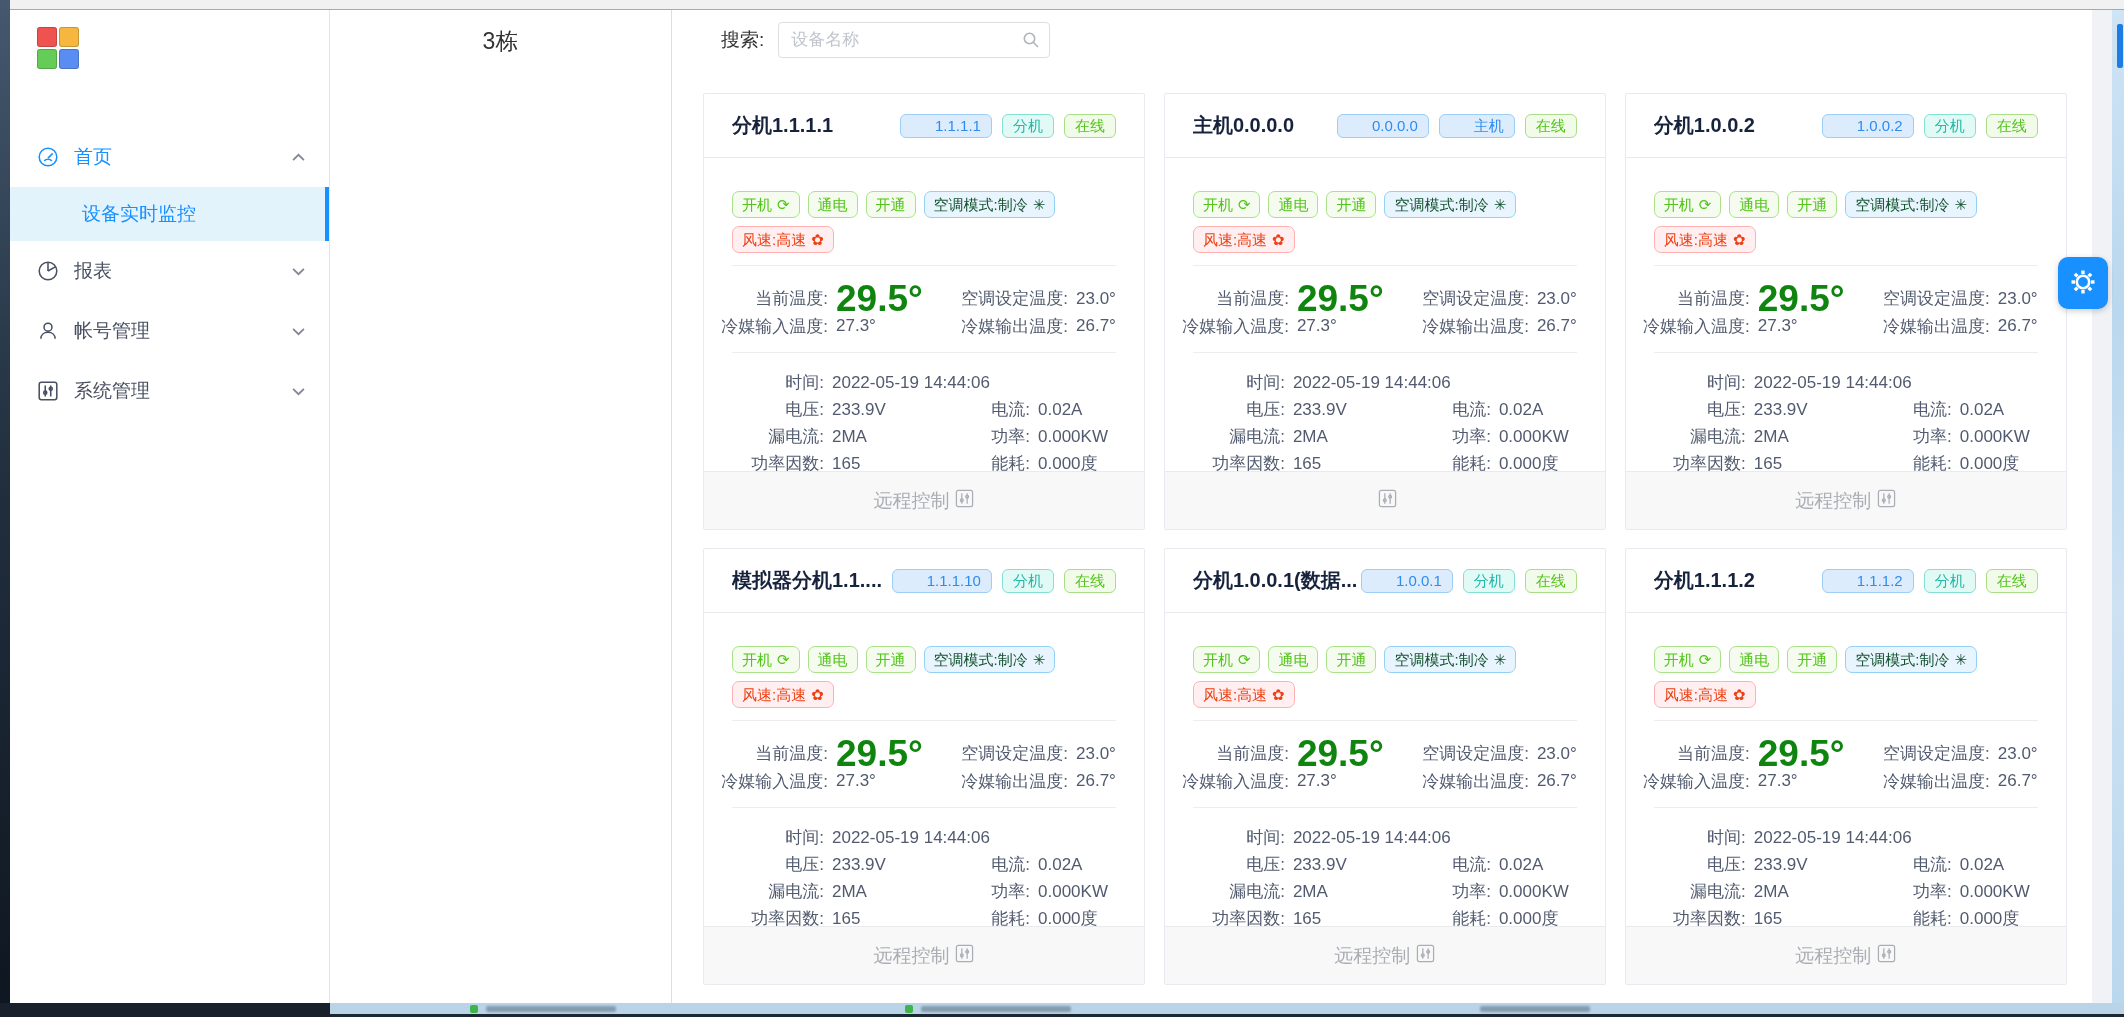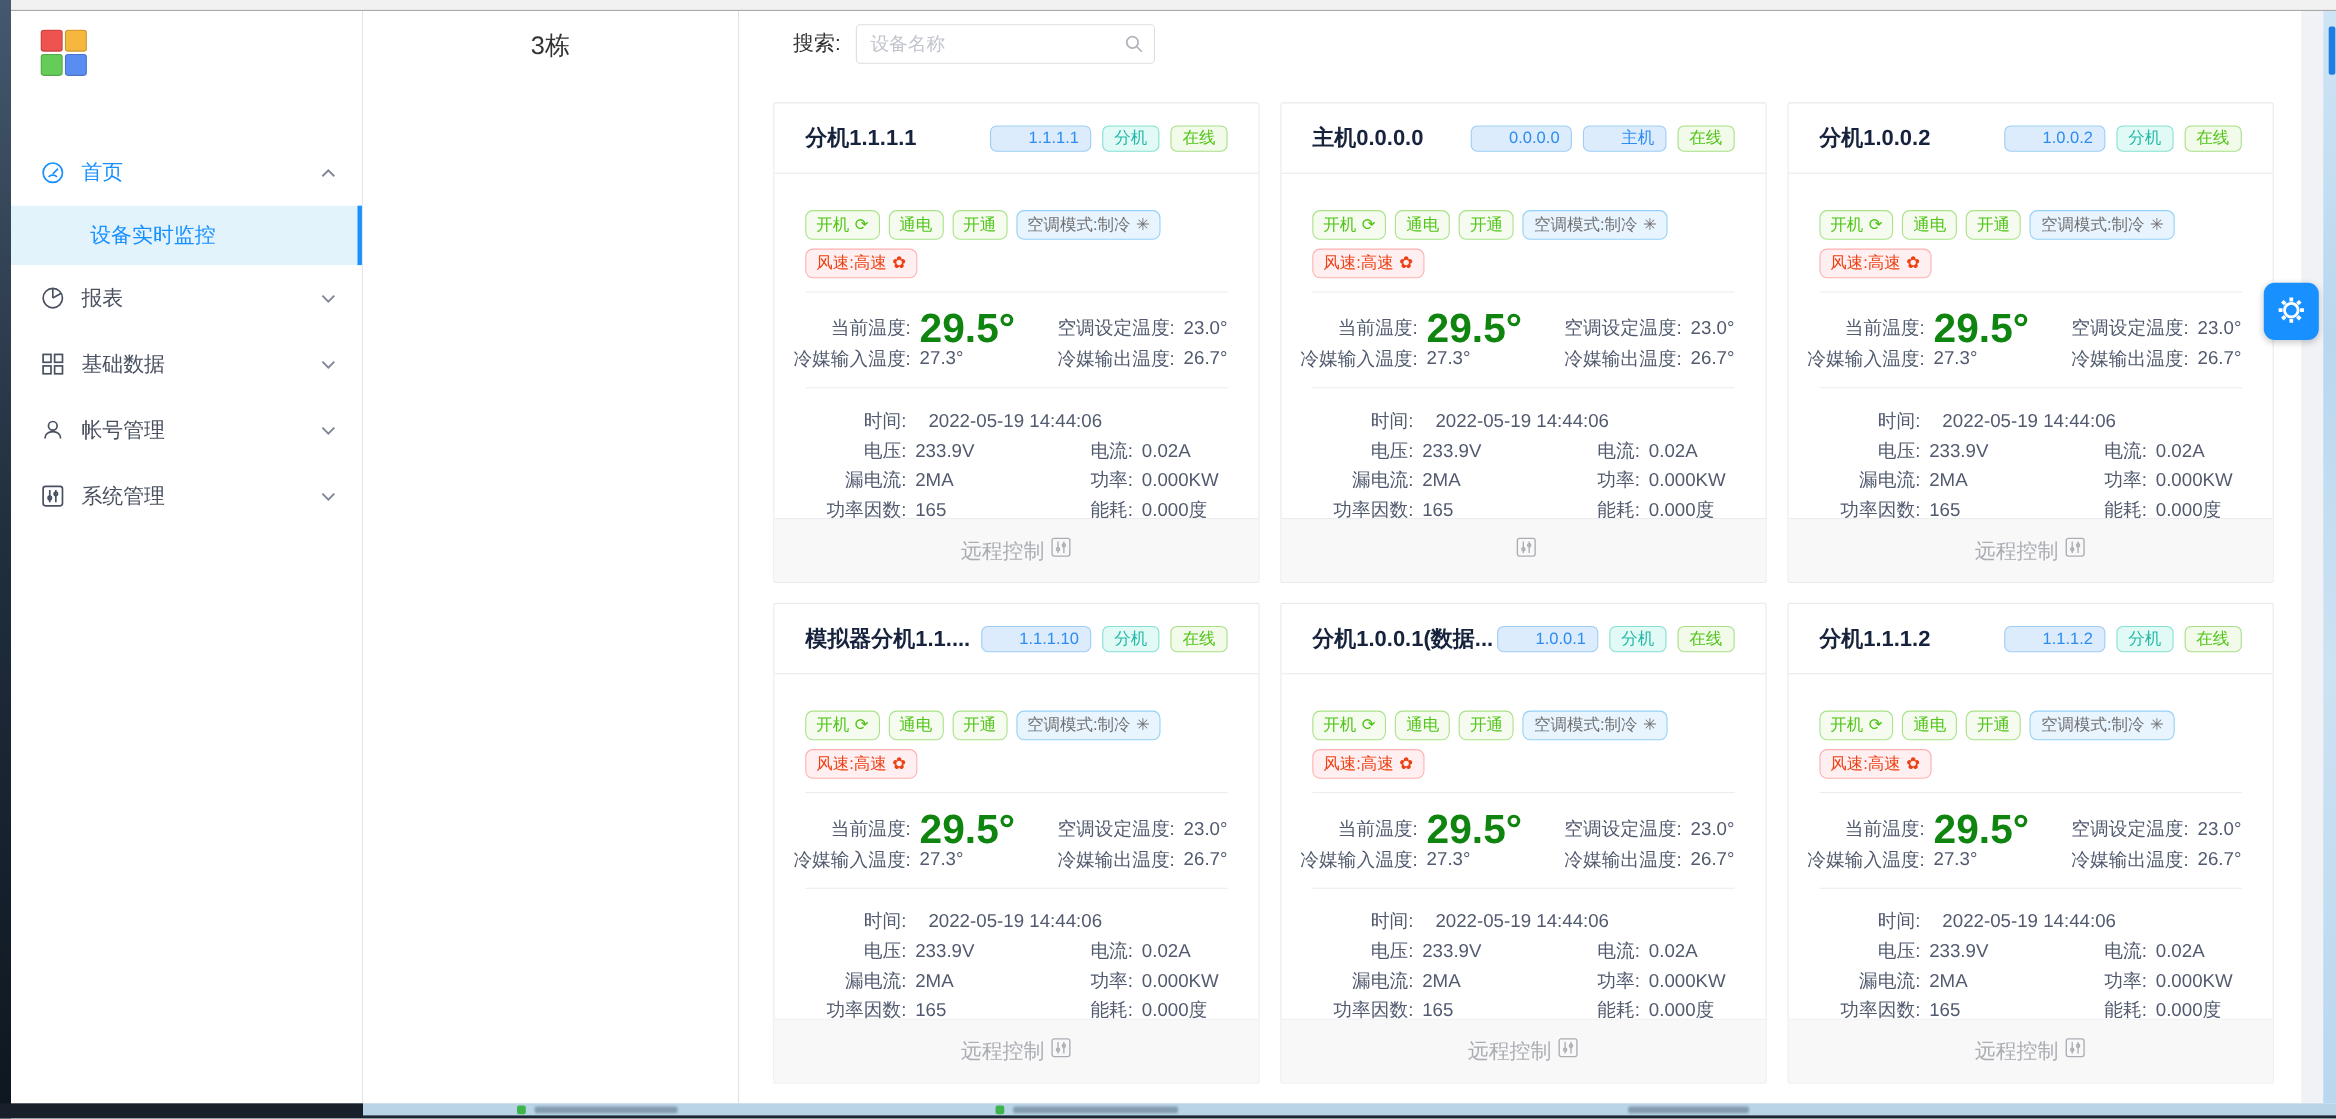--- a/index.html
+++ b/index.html
@@ -62,40 +62,40 @@
     border:1px solid transparent; white-space:nowrap; }
   .tag-ip, .type-blue { background:#dcecfd; border-color:#9ecdf5; color:#2d8cf0;padding-left:34px; }
   .type-teal { background:#e2faf5; border-color:#84e0d2; color:var(--tag-teal,#23b8a8); }
   .tag-online { background:#f2fbe9; border-color:#a9de86; color:var(--tag-green,#52c41a); }
 
   .card-body { padding:0 28px; }
   .stags { margin-top:33px; display:flex; flex-wrap:wrap; gap:8px; }
   .stag { display:inline-flex; align-items:center; gap:5px; font-size:15px; line-height:21px;
     padding:2px 9px; border-radius:7px; border:1px solid transparent; white-space:nowrap; }
   .stag.green { background:#f5fcef; border-color:#a9e288; color:var(--tag-green,#52c41a); }
-  .stag.blue  { background:#e8f4fe; border-color:#93d1f7; color:#737373; }
+  .stag.blue  { background:#e8f4fe; border-color:#93d1f7; color:#14532d; }
   .stag.red   { background:#ffeff0; border-color:#ffb0b0; color:var(--tag-red,#ed4014); }
   .stag .ticon { font-size:15px; line-height:1; }
 
   hr.div { border:none; border-top:1px solid #ebedf0; margin:12px 0 0 0; }
 
   .temps { margin-top:2px; display:grid; grid-template-columns:96px 104px 120px 1fr; column-gap:8px; }
   .temps .cell { display:flex; }
   .t-label { color:#515a6e; font-size:17px; text-align:right; white-space:nowrap; }
   .t-value { color:#515a6e; font-size:17px; white-space:nowrap; }
   .row-a { height:44px; align-items:flex-end; padding-bottom:2px; }
   .row-b { height:28px; align-items:center; }
   .row-a .t-label, .row-a .t-value { line-height:22px; }
   .big-temp { font-size:37px; line-height:34px; font-weight:600; color:var(--temp-green,#0f850f); }
 
   .details { margin-top:10px; padding-top:6px; display:grid; grid-template-columns:92px 120px 70px 1fr;
     column-gap:8px; row-gap:0; }
   .d-label { color:#515a6e; font-size:17px; text-align:right; height:27px; line-height:27px; white-space:nowrap; }
   .d-value { color:#515a6e; font-size:17px; height:27px; line-height:27px; white-space:nowrap; }
-  .span3 { grid-column:2 / -1;margin-left:12px; }
+  .span3 { grid-column:2 / -1; }
 
   .card footer { position:absolute; left:0; bottom:0; width:100%; height:58px; background:#f8f8f9;
     border-top:1px solid #e8eaec; display:flex; align-items:center; justify-content:center; gap:6px;
     color:#aaadb3; font-size:19px; cursor:pointer; border-radius:0 0 2px 2px; }
 
   
   .content-scroll-strip { position:absolute; right:12px; top:10px; width:20px; height:993px; background:#f0f2f5; }
   .win-scrollbar { position:absolute; right:0; top:10px; width:12px; height:993px;
     background:linear-gradient(180deg,#cfe4f5,#b9d7ee 30%,#cde2f3 60%,#b9d7ee); }
   .win-thumb { position:absolute; right:1px; top:14px; width:6px; height:44px; background:var(--scrollbar-blue,#1d7de2); border-radius:2px; }
@@ -140,36 +140,20 @@
         </div>
         <div class="menu-item">
           <span class="mi-icon">
             <svg width="22" height="22" viewBox="0 0 20 20" fill="none" stroke="currentColor" stroke-width="1.4">
               <circle cx="10" cy="10" r="8"></circle>
                 <path d="M10 10 V2"></path>
                 <path d="M10 10 L17 6"></path>
             </svg>
           </span>
           <span>报表</span>
-          <span class="chev">
-            <svg width="13" height="9" viewBox="0 0 12 8" fill="none" stroke="currentColor" stroke-width="1.6">
-                <polyline points="1,1.5 6,6.5 11,1.5"></polyline>
-              </svg>
-          </span>
-        </div>
-        <div class="menu-item">
-          <span class="mi-icon">
-            <svg width="22" height="22" viewBox="0 0 20 20" fill="none" stroke="currentColor" stroke-width="1.4">
-              <rect x="2" y="2" width="6.5" height="6.5"></rect>
-                <rect x="11.5" y="2" width="6.5" height="6.5"></rect>
-              <rect x="2" y="11.5" width="6.5" height="6.5"></rect>
-                <rect x="11.5" y="11.5" width="6.5" height="6.5"></rect>
-            </svg>
-          </span>
-          <span>基础数据</span>
           <span class="chev">
             <svg width="13" height="9" viewBox="0 0 12 8" fill="none" stroke="currentColor" stroke-width="1.6">
                 <polyline points="1,1.5 6,6.5 11,1.5"></polyline>
               </svg>
           </span>
         </div>
         <div class="menu-item">
           <span class="mi-icon">
             <svg width="22" height="22" viewBox="0 0 20 20" fill="none" stroke="currentColor" stroke-width="1.4">
               <circle cx="10" cy="6.5" r="3.6"></circle>

